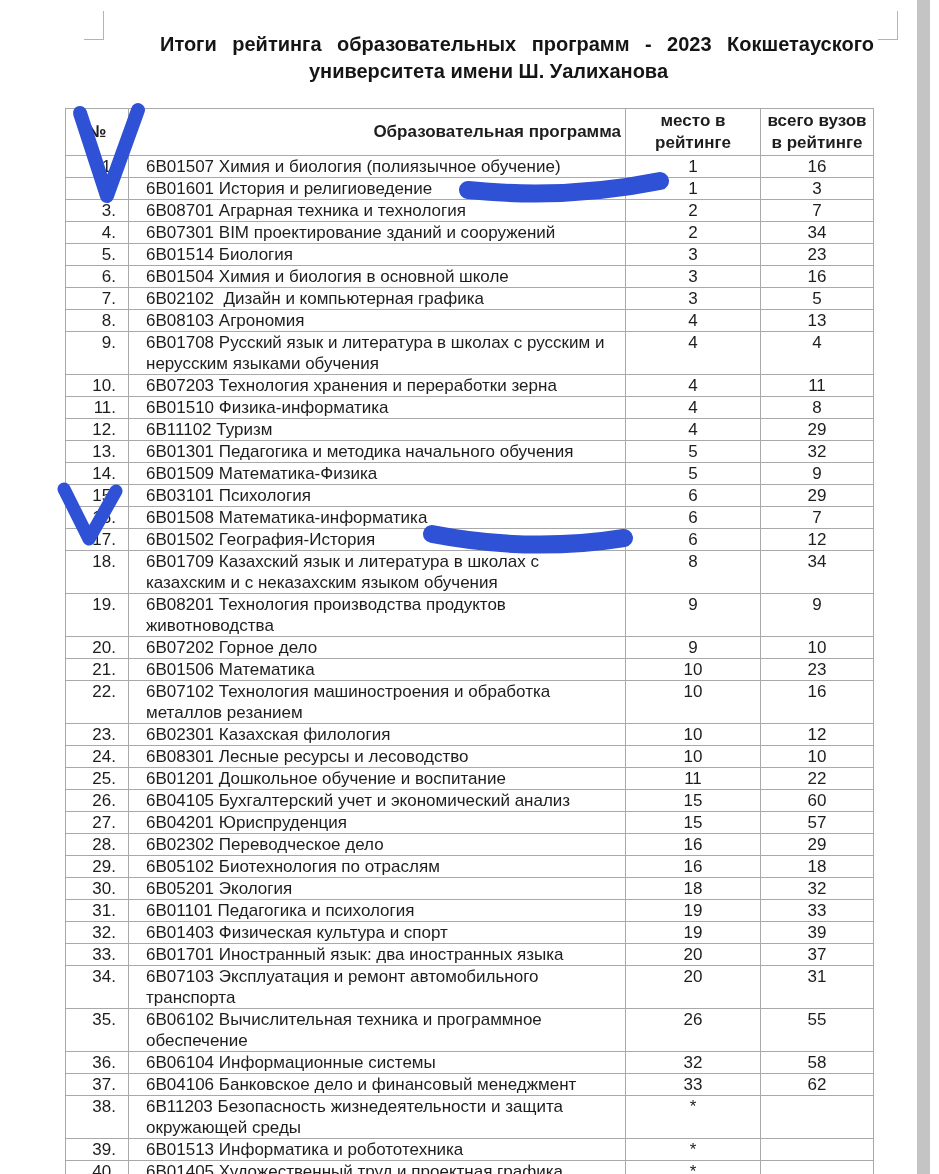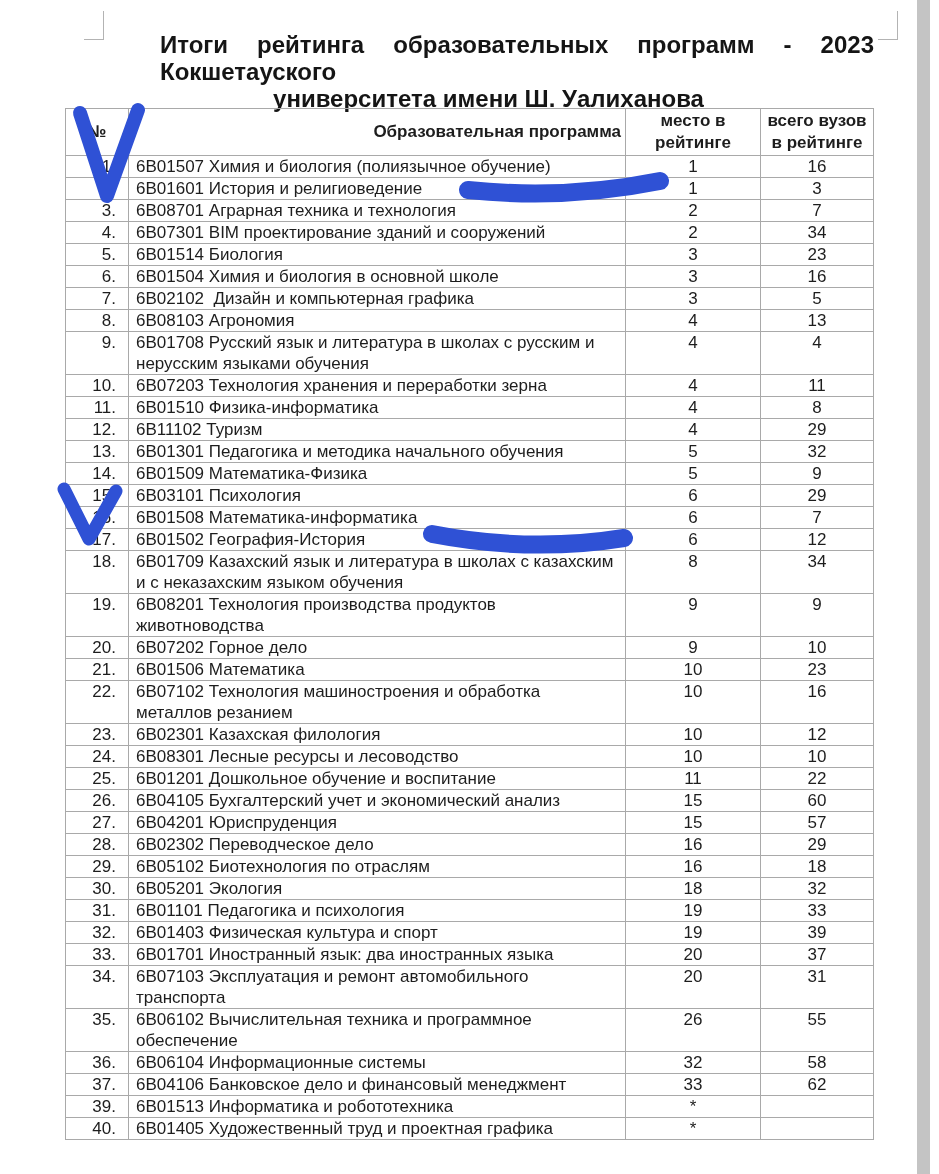--- a/index.html
+++ b/index.html
@@ -6,32 +6,32 @@
   .page {
     position:relative; width:939px; height:1174px; background:#ffffff;
     overflow:hidden; font-family:"Liberation Sans", sans-serif; color:#1d1d1d;
   }
   
   .crop { position:absolute; width:19px; height:28px; }
   .crop-tl { left:84px; top:11px; border-right:1px solid #b3b3b3; border-bottom:1px solid #b3b3b3; }
   .crop-tr { left:878px; top:11px; border-right:1px solid #b3b3b3; border-bottom:1px solid #b3b3b3; }
   
   .doc-title { position:absolute; left:103px; top:31px; width:771px;
-    font-weight:bold; font-size:24px; line-height:27px; color:#151515; }
+    font-weight:bold; font-size:20px; line-height:27px; color:#151515; }
   .title-l1 { text-align:justify; text-align-last:justify; padding-left:57px; }
   .title-l2 { text-align:center; }
   
   table.ratings { position:absolute; left:65px; top:108px; width:808px;
     border-collapse:collapse; table-layout:fixed; font-size:17px; color:#1d1d1d; }
   .ratings th, .ratings td { border:1px solid #a9a9a9; }
   .ratings th { font-weight:bold; line-height:22px; padding:1px 4px; vertical-align:middle; text-align:center; }
   .ratings th.left { text-align:right; padding-left:7px; }
   .ratings td { line-height:21px; padding:0 8px; vertical-align:top; }
   .ratings td.num { text-align:right; padding-right:12px; white-space:nowrap; }
-  .ratings td.prog { white-space:pre-wrap; padding-left:7px; padding-right:10px; }
+  .ratings td.prog { white-space:pre-wrap; padding-left:17px; padding-right:10px; }
   .ratings td.ctr { text-align:center; }
   
   svg.marks { position:absolute; left:0; top:0; pointer-events:none; }
   
   .scrollbar { position:absolute; left:917px; top:0; width:13px; height:1174px; background:#c4c4c4; }
 </style>
 </head>
 <body>
 
 <div class="page">
@@ -276,20 +276,26 @@
           <td class="ctr">32</td>
           <td class="ctr">58</td>
         </tr>
         <tr>
           <td class="num">37.</td>
           <td class="prog">6В04106 Банковское дело и финансовый менеджмент</td>
           <td class="ctr">33</td>
           <td class="ctr">62</td>
         </tr>
         <tr>
+          <td class="num">38.</td>
+          <td class="prog">6В11203 Безопасность жизнедеятельности и защита окружающей среды</td>
+          <td class="ctr">*</td>
+          <td class="ctr"></td>
+        </tr>
+        <tr>
           <td class="num">39.</td>
           <td class="prog">6В01513 Информатика и робототехника</td>
           <td class="ctr">*</td>
           <td class="ctr"></td>
         </tr>
         <tr>
           <td class="num">40.</td>
           <td class="prog">6В01405 Художественный труд и проектная графика</td>
           <td class="ctr">*</td>
           <td class="ctr"></td>

